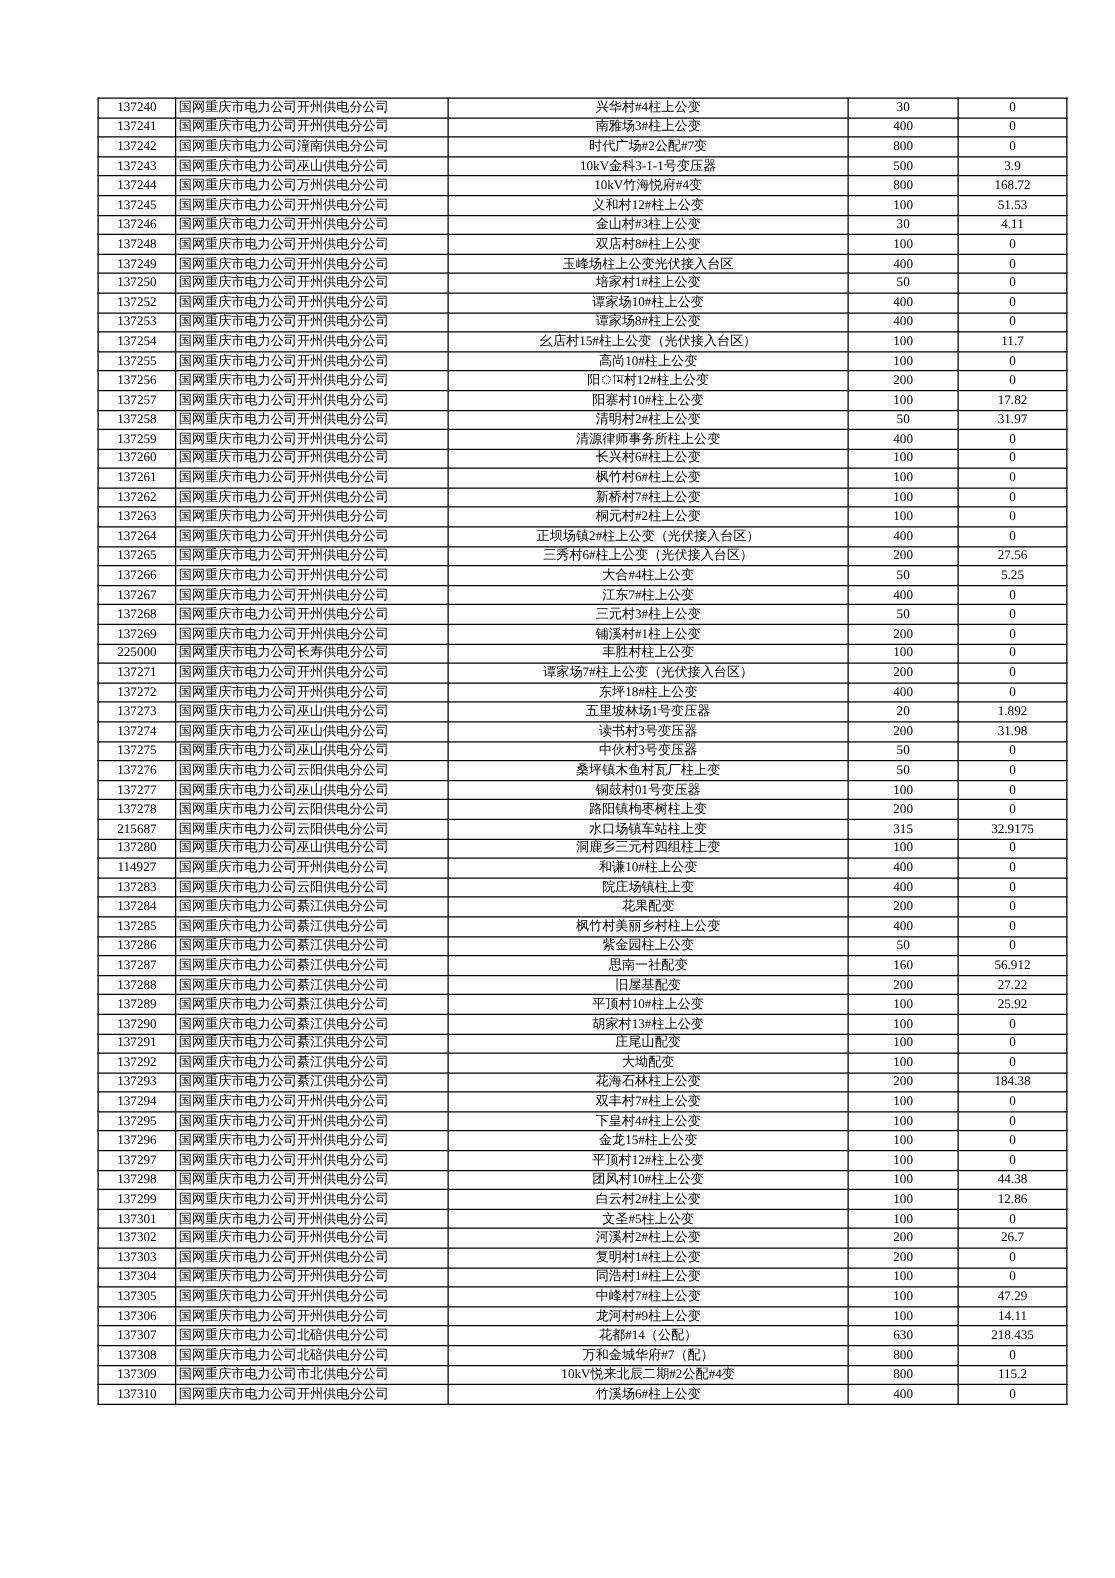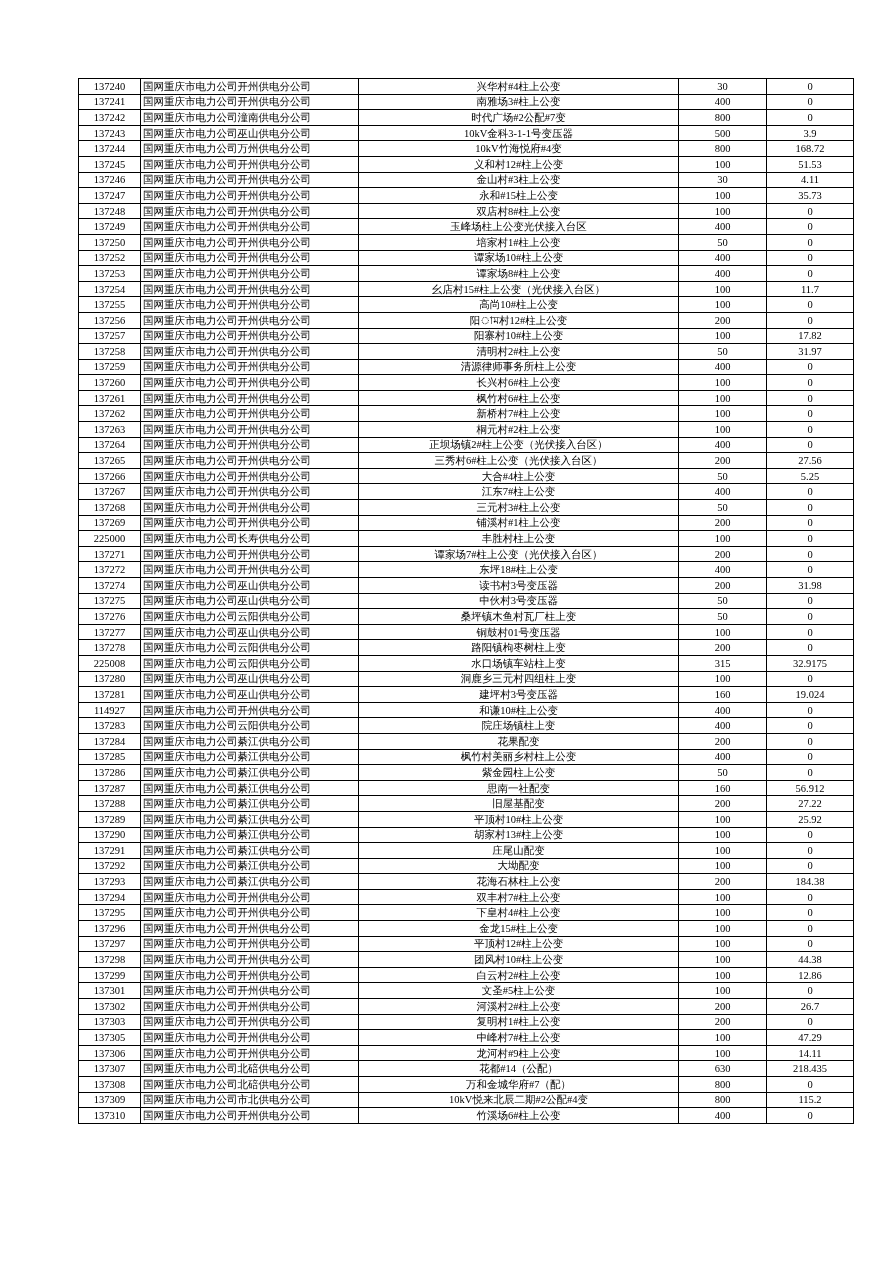--- a/index.html
+++ b/index.html
@@ -103,27 +103,20 @@
           <td class="cell-val">51.53</td>
         </tr>
         <tr>
           <td class="cell-id">137246</td>
           <td class="cell-company">国网重庆市电力公司开州供电分公司</td>
           <td class="cell-name">金山村#3柱上公变</td>
           <td class="cell-cap">30</td>
           <td class="cell-val">4.11</td>
         </tr>
         <tr>
-          <td class="cell-id">137247</td>
-          <td class="cell-company">国网重庆市电力公司开州供电分公司</td>
-          <td class="cell-name">永和#15柱上公变</td>
-          <td class="cell-cap">100</td>
-          <td class="cell-val">35.73</td>
-        </tr>
-        <tr>
           <td class="cell-id">137248</td>
           <td class="cell-company">国网重庆市电力公司开州供电分公司</td>
           <td class="cell-name">双店村8#柱上公变</td>
           <td class="cell-cap">100</td>
           <td class="cell-val">0</td>
         </tr>
         <tr>
           <td class="cell-id">137249</td>
           <td class="cell-company">国网重庆市电力公司开州供电分公司</td>
           <td class="cell-name">玉峰场柱上公变光伏接入台区</td>
@@ -278,20 +271,27 @@
           <td class="cell-val">0</td>
         </tr>
         <tr>
           <td class="cell-id">137272</td>
           <td class="cell-company">国网重庆市电力公司开州供电分公司</td>
           <td class="cell-name">东坪18#柱上公变</td>
           <td class="cell-cap">400</td>
           <td class="cell-val">0</td>
         </tr>
         <tr>
+          <td class="cell-id">137273</td>
+          <td class="cell-company">国网重庆市电力公司巫山供电分公司</td>
+          <td class="cell-name">五里坡林场1号变压器</td>
+          <td class="cell-cap">20</td>
+          <td class="cell-val">1.892</td>
+        </tr>
+        <tr>
           <td class="cell-id">137274</td>
           <td class="cell-company">国网重庆市电力公司巫山供电分公司</td>
           <td class="cell-name">读书村3号变压器</td>
           <td class="cell-cap">200</td>
           <td class="cell-val">31.98</td>
         </tr>
         <tr>
           <td class="cell-id">137275</td>
           <td class="cell-company">国网重庆市电力公司巫山供电分公司</td>
           <td class="cell-name">中伙村3号变压器</td>
@@ -313,41 +313,34 @@
           <td class="cell-val">0</td>
         </tr>
         <tr>
           <td class="cell-id">137278</td>
           <td class="cell-company">国网重庆市电力公司云阳供电分公司</td>
           <td class="cell-name">路阳镇枸枣树柱上变</td>
           <td class="cell-cap">200</td>
           <td class="cell-val">0</td>
         </tr>
         <tr>
-          <td class="cell-id">225008</td>
+          <td class="cell-id">215687</td>
           <td class="cell-company">国网重庆市电力公司云阳供电分公司</td>
           <td class="cell-name">水口场镇车站柱上变</td>
           <td class="cell-cap">315</td>
           <td class="cell-val">32.9175</td>
         </tr>
         <tr>
           <td class="cell-id">137280</td>
           <td class="cell-company">国网重庆市电力公司巫山供电分公司</td>
           <td class="cell-name">洞鹿乡三元村四组柱上变</td>
           <td class="cell-cap">100</td>
           <td class="cell-val">0</td>
         </tr>
         <tr>
-          <td class="cell-id">137281</td>
-          <td class="cell-company">国网重庆市电力公司巫山供电分公司</td>
-          <td class="cell-name">建坪村3号变压器</td>
-          <td class="cell-cap">160</td>
-          <td class="cell-val">19.024</td>
-        </tr>
-        <tr>
           <td class="cell-id">114927</td>
           <td class="cell-company">国网重庆市电力公司开州供电分公司</td>
           <td class="cell-name">和谦10#柱上公变</td>
           <td class="cell-cap">400</td>
           <td class="cell-val">0</td>
         </tr>
         <tr>
           <td class="cell-id">137283</td>
           <td class="cell-company">国网重庆市电力公司云阳供电分公司</td>
           <td class="cell-name">院庄场镇柱上变</td>
@@ -478,20 +471,27 @@
           <td class="cell-company">国网重庆市电力公司开州供电分公司</td>
           <td class="cell-name">河溪村2#柱上公变</td>
           <td class="cell-cap">200</td>
           <td class="cell-val">26.7</td>
         </tr>
         <tr>
           <td class="cell-id">137303</td>
           <td class="cell-company">国网重庆市电力公司开州供电分公司</td>
           <td class="cell-name">复明村1#柱上公变</td>
           <td class="cell-cap">200</td>
+          <td class="cell-val">0</td>
+        </tr>
+        <tr>
+          <td class="cell-id">137304</td>
+          <td class="cell-company">国网重庆市电力公司开州供电分公司</td>
+          <td class="cell-name">同浩村1#柱上公变</td>
+          <td class="cell-cap">100</td>
           <td class="cell-val">0</td>
         </tr>
         <tr>
           <td class="cell-id">137305</td>
           <td class="cell-company">国网重庆市电力公司开州供电分公司</td>
           <td class="cell-name">中峰村7#柱上公变</td>
           <td class="cell-cap">100</td>
           <td class="cell-val">47.29</td>
         </tr>
         <tr>

